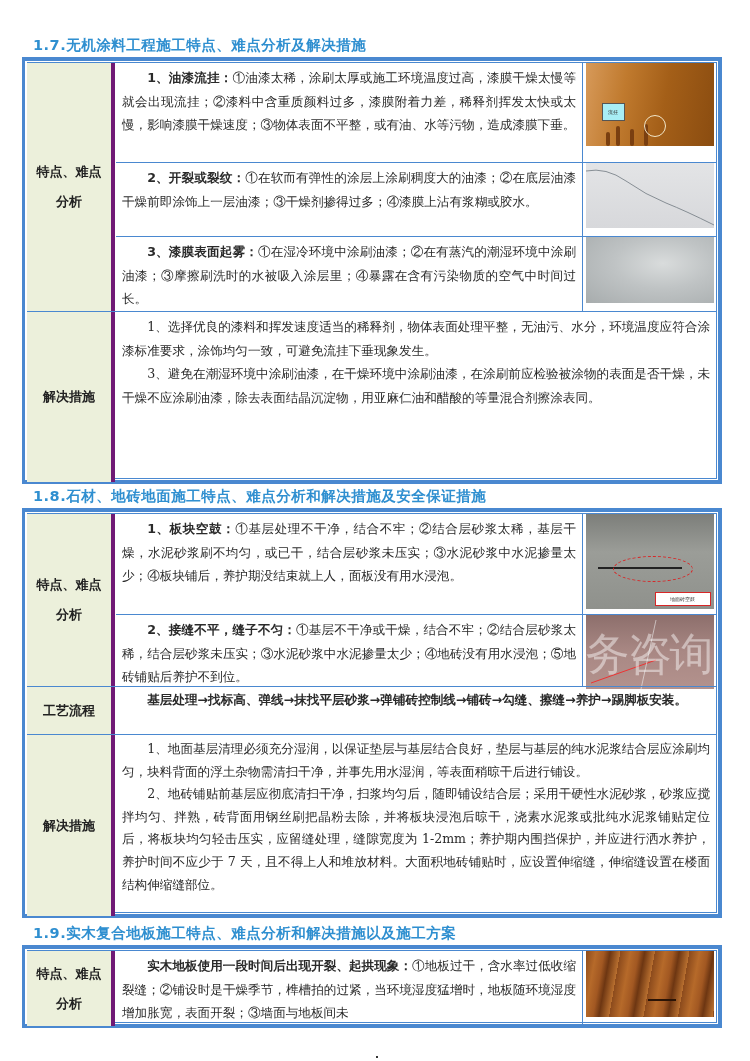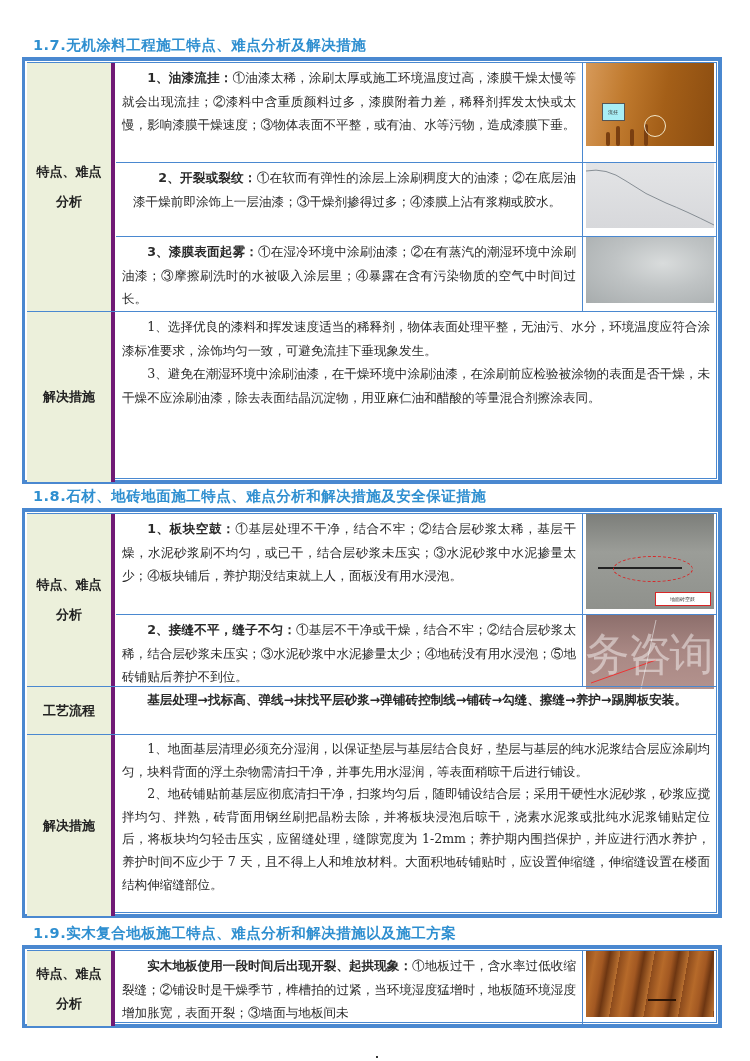--- a/index.html
+++ b/index.html
@@ -96,21 +96,21 @@
           <div class="drip" style="left:30px;height:20px;"></div>
           <div class="drip" style="left:44px;height:17px;"></div>
           <div class="drip" style="left:58px;height:22px;"></div>
           <div class="circle"></div>
           <div class="callout">流挂</div>
         </div>
       </div>
     </div>
 
     <div class="row" style="top:99px; height:74px; left:89px;">
-      <div class="text-cell with-img" style="left:0;margin-left:11px;">
+      <div class="text-cell with-img" style="left:0;">
         <p><b>2、开裂或裂纹：</b><span>①在软而有弹性的涂层上涂刷稠度大的油漆；②在底层油漆干燥前即涂饰上一层油漆；③干燥剂掺得过多；④漆膜上沾有浆糊或胶水。</span></p>
       </div>
       <div class="img-cell">
         <div class="photo ph-crack">
           <svg width="128" height="65" style="position:absolute;left:0;top:0;">
               <path d="M0 8 Q20 4 40 18 T80 40 T128 62" stroke="#707880" stroke-width="0.8" fill="none"></path>
             </svg>
         </div>
       </div>
     </div>

